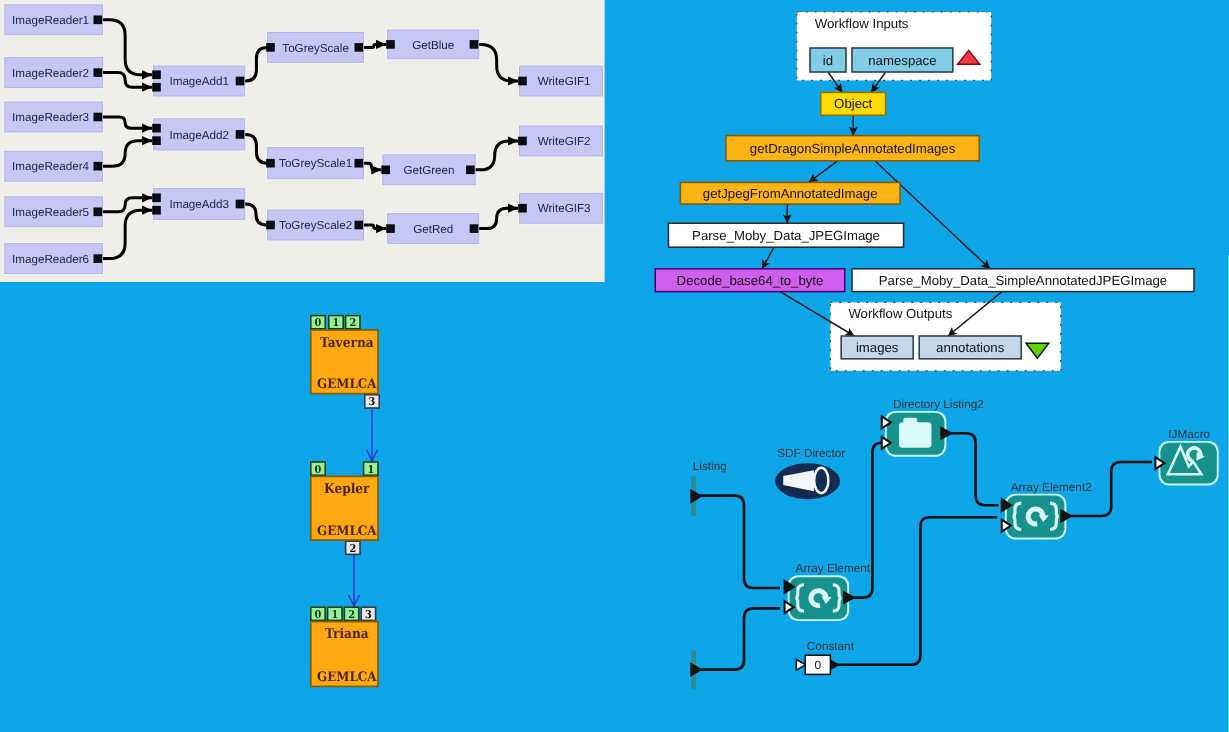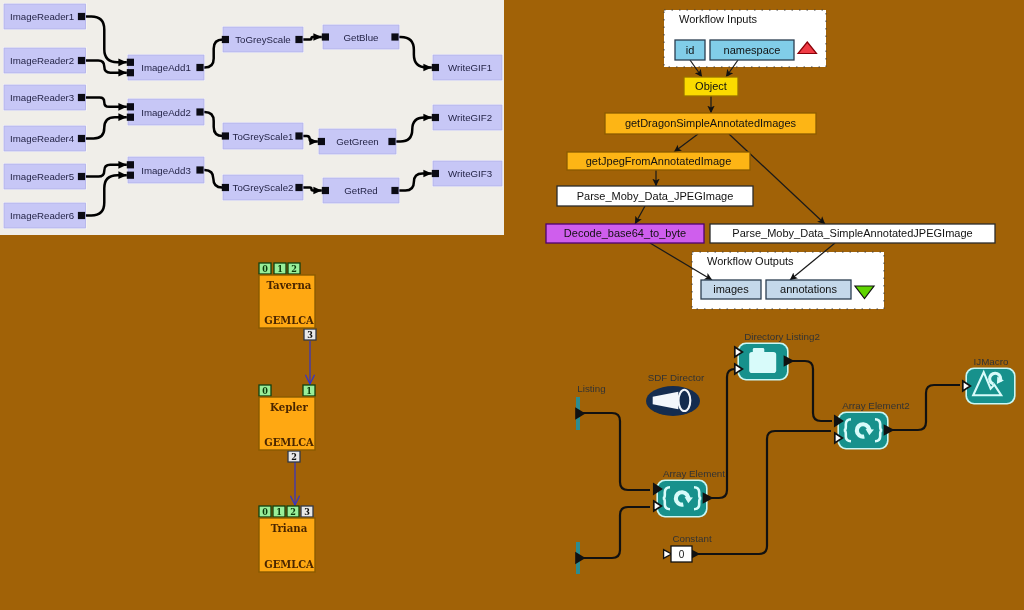--- a/index.html
+++ b/index.html
@@ -1,18 +1,18 @@
 <!DOCTYPE html>
 <html><head>
 <meta charset="utf-8">
 <title>Workflow diagrams</title>
 <style>
   html,body{margin:0;padding:0;background:#ffffff;width:1024px;height:610px;overflow:hidden;}
   body{font-family:"DejaVu Sans",sans-serif;}
-  #root{position:relative;width:1024px;height:610px;background:#a16207;}
+  #root{position:relative;width:1024px;height:610px;background:#0ea5e9;}
   svg{display:block;position:absolute;}
   #svgA{left:0;top:0;}
   #svgB{left:0;top:0;}
   #svgC{left:0;top:0;}
   #svgD{left:0;top:0;}
 </style>
 </head>
 <body>
 
 <div id="root">

